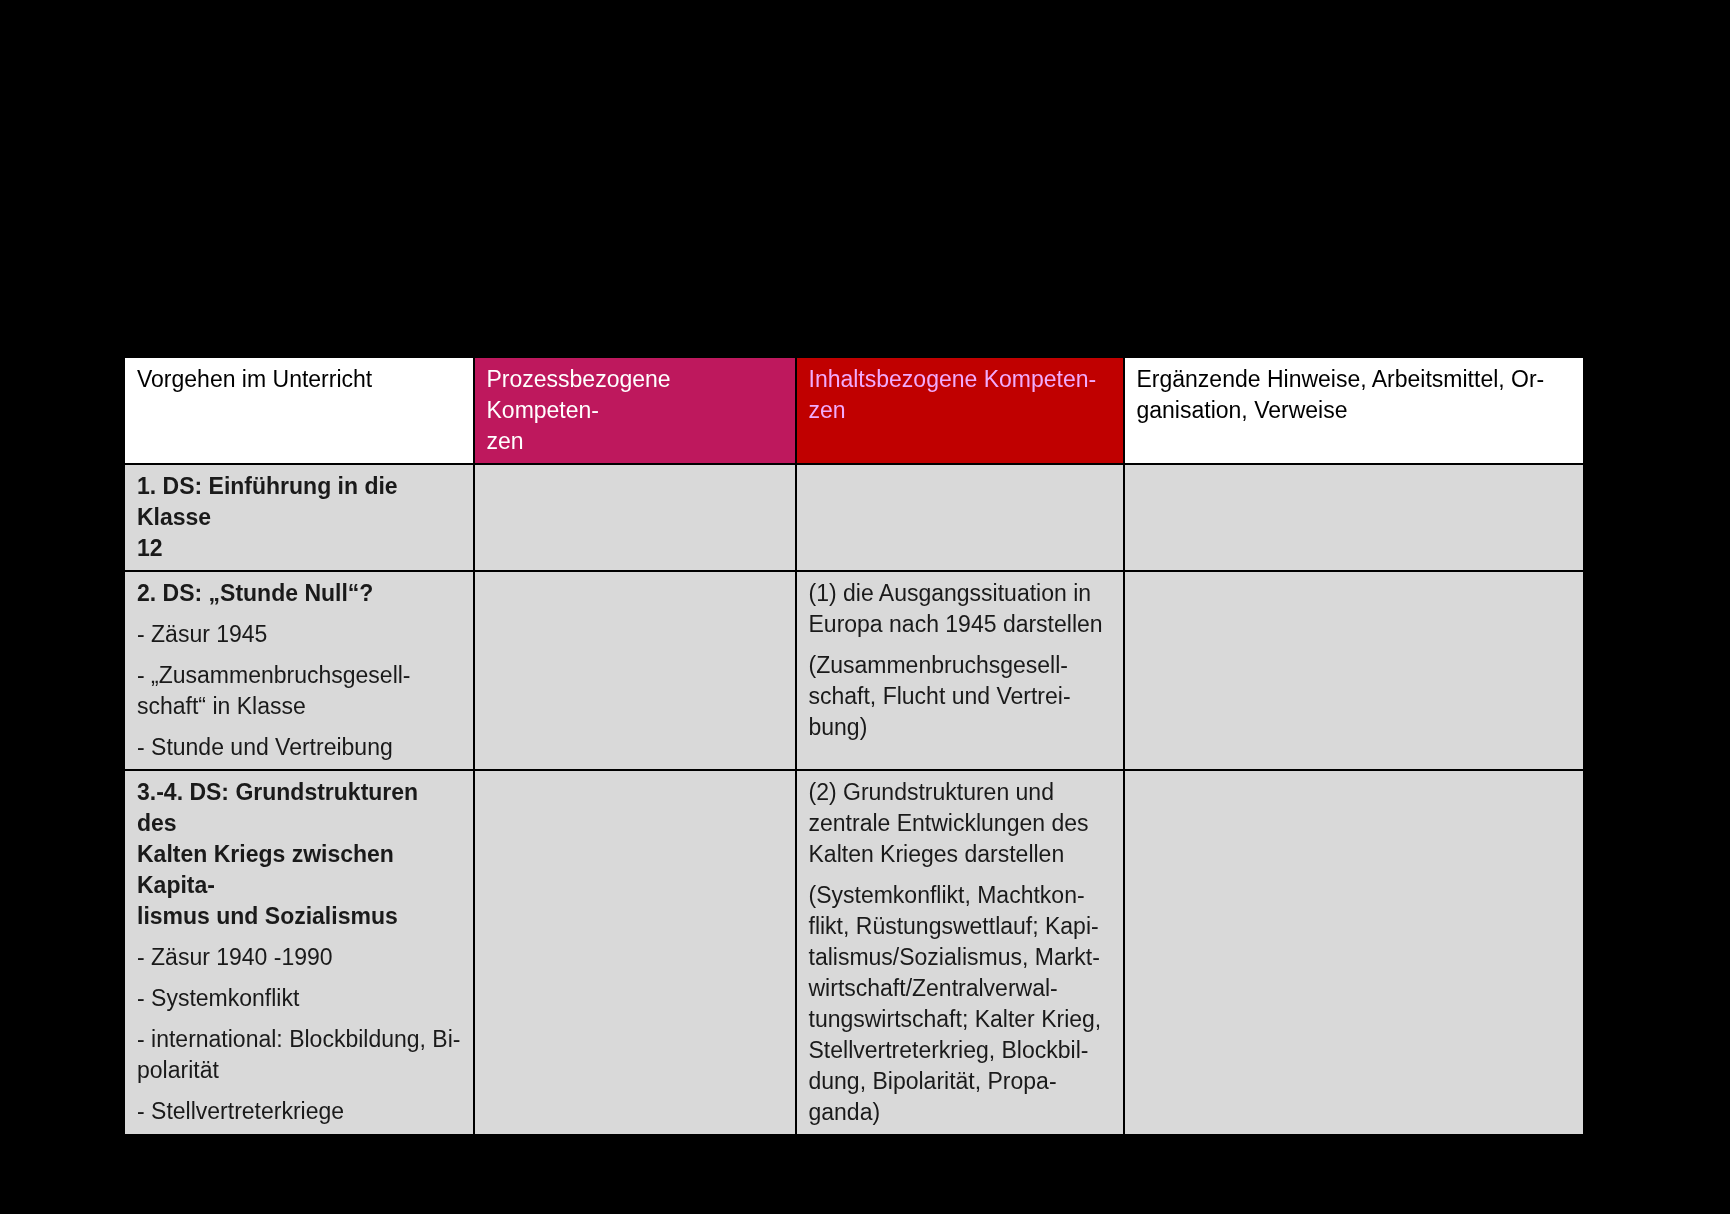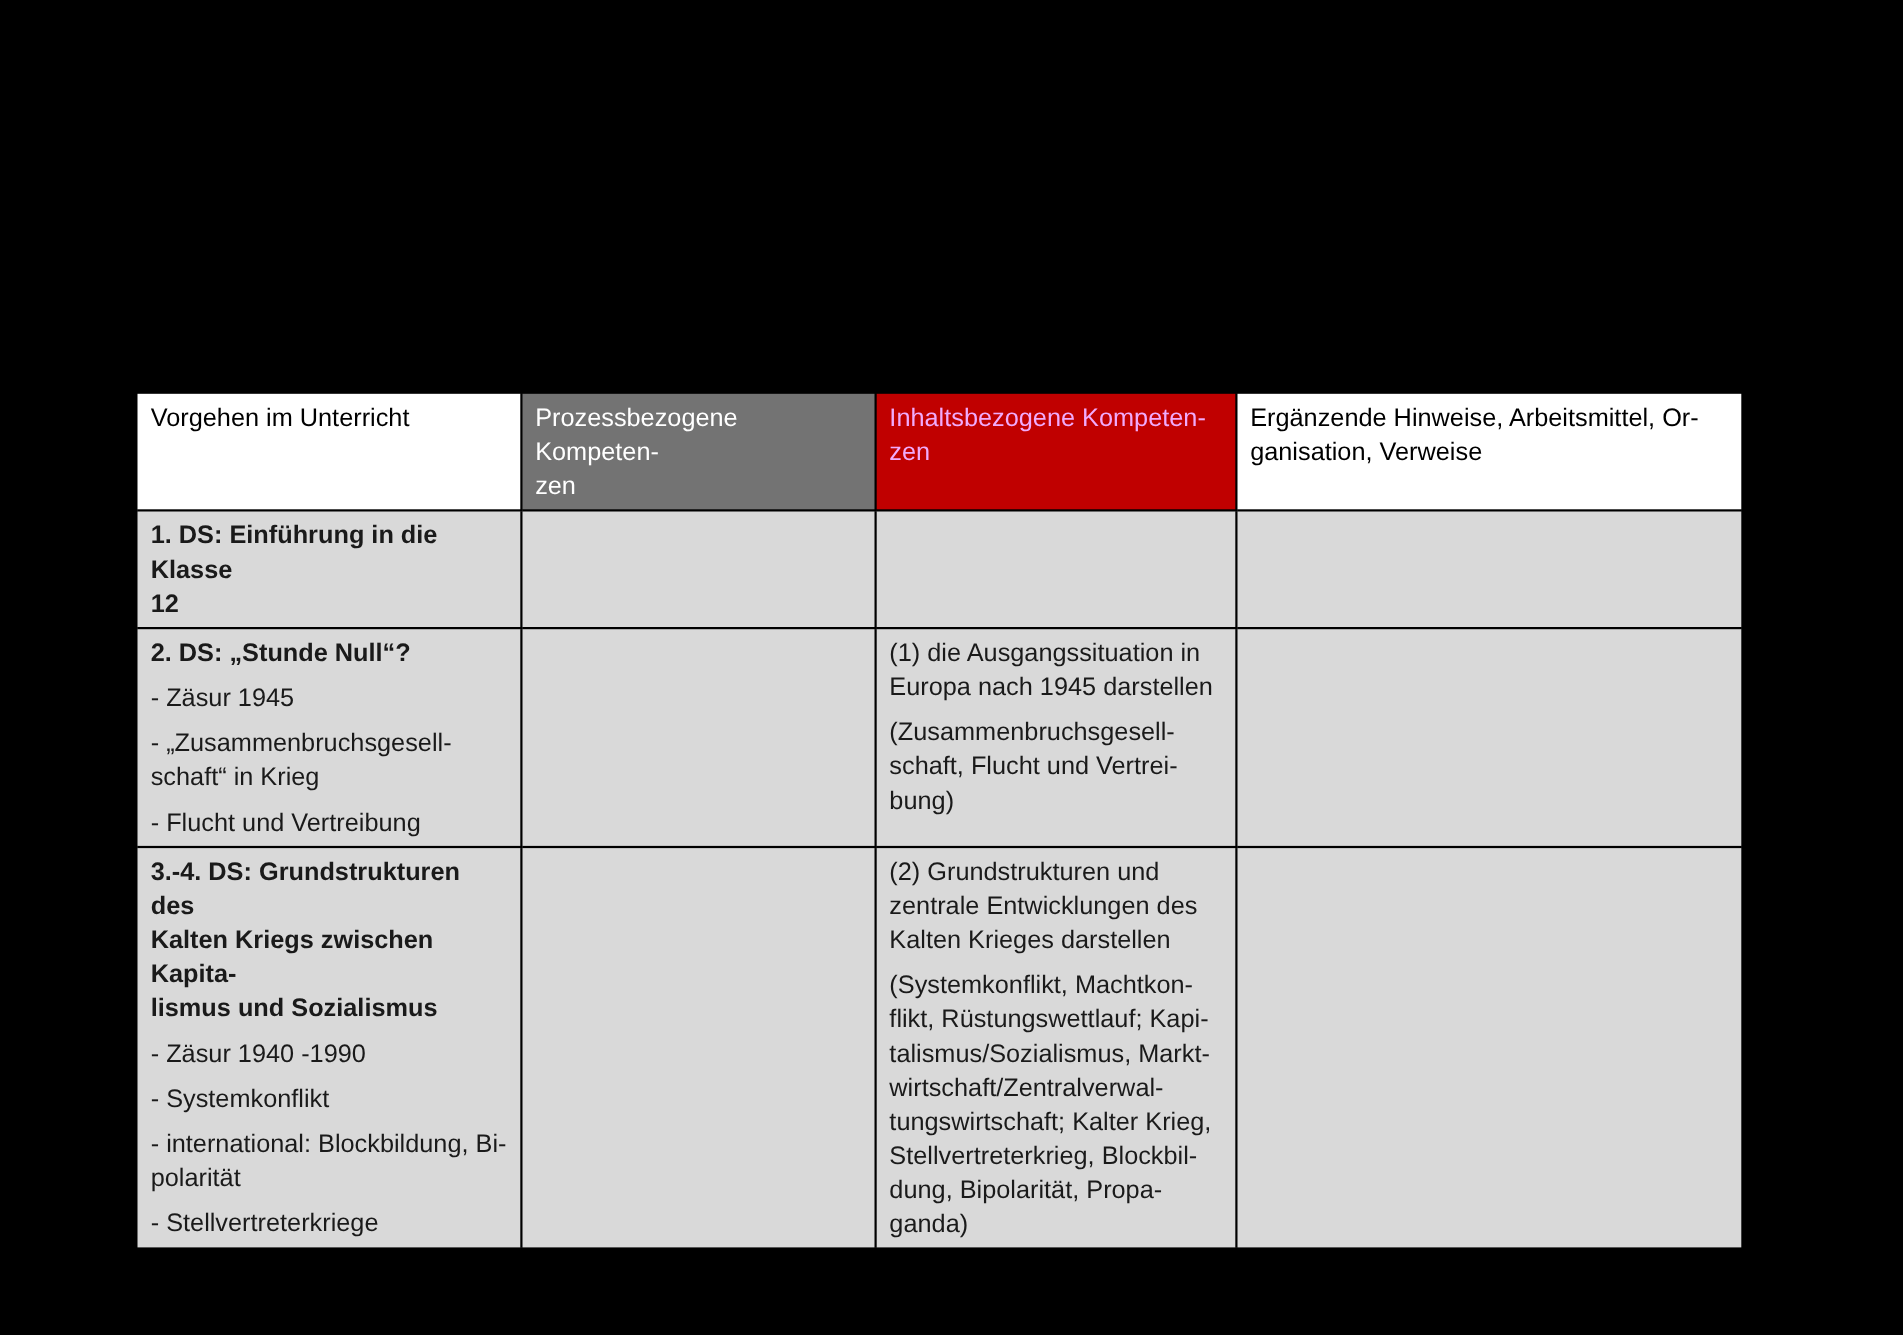--- a/index.html
+++ b/index.html
@@ -27,21 +27,21 @@
     padding: 6px 12px 6px 12px;
     font-size: 23px;
     line-height: 31px;
     word-wrap: break-word;
   }
   th.hdr {
     font-weight: normal;
     white-space: pre-line;
   }
   .bg-white { background: #ffffff; color: #000000; }
-  .bg-orange { background: #737373; color: #ffffff; }
+  .bg-orange { background: #be185d; color: #ffffff; }
   .bg-red { background: #c00000; color: #f0abfc; }
   .bg-gray { background: #d9d9d9; color: #1a1a1a; }
   .cell-title {
     font-weight: bold;
     text-decoration-thickness: 2px;
     text-underline-offset: 4px;
     white-space: pre-line;
     margin: 0 0 10px 0;
   }
   .cell-par {
@@ -79,22 +79,22 @@
     <td class="bg-gray"></td>
     <td class="bg-gray"></td>
     <td class="bg-gray"></td>
   </tr>
 
   <tr style="height:183px">
     <td class="bg-gray">
       <p class="cell-title">2. DS: „Stunde Null“?</p>
       <p class="cell-par">- Zäsur 1945</p>
       <p class="cell-par">- „Zusammenbruchsgesell-
-schaft“ in Krieg</p>
-      <p class="cell-par">- Flucht und Vertreibung</p>
+schaft“ in Klasse</p>
+      <p class="cell-par">- Stunde und Vertreibung</p>
     </td>
     <td class="bg-gray"></td>
     <td class="bg-gray">
       <p class="cell-par">(1) die Ausgangssituation in
 Europa nach 1945 darstellen</p>
       <p class="cell-par">(Zusammenbruchsgesell-
 schaft, Flucht und Vertrei-
 bung)</p>
     </td>
     <td class="bg-gray"></td>

